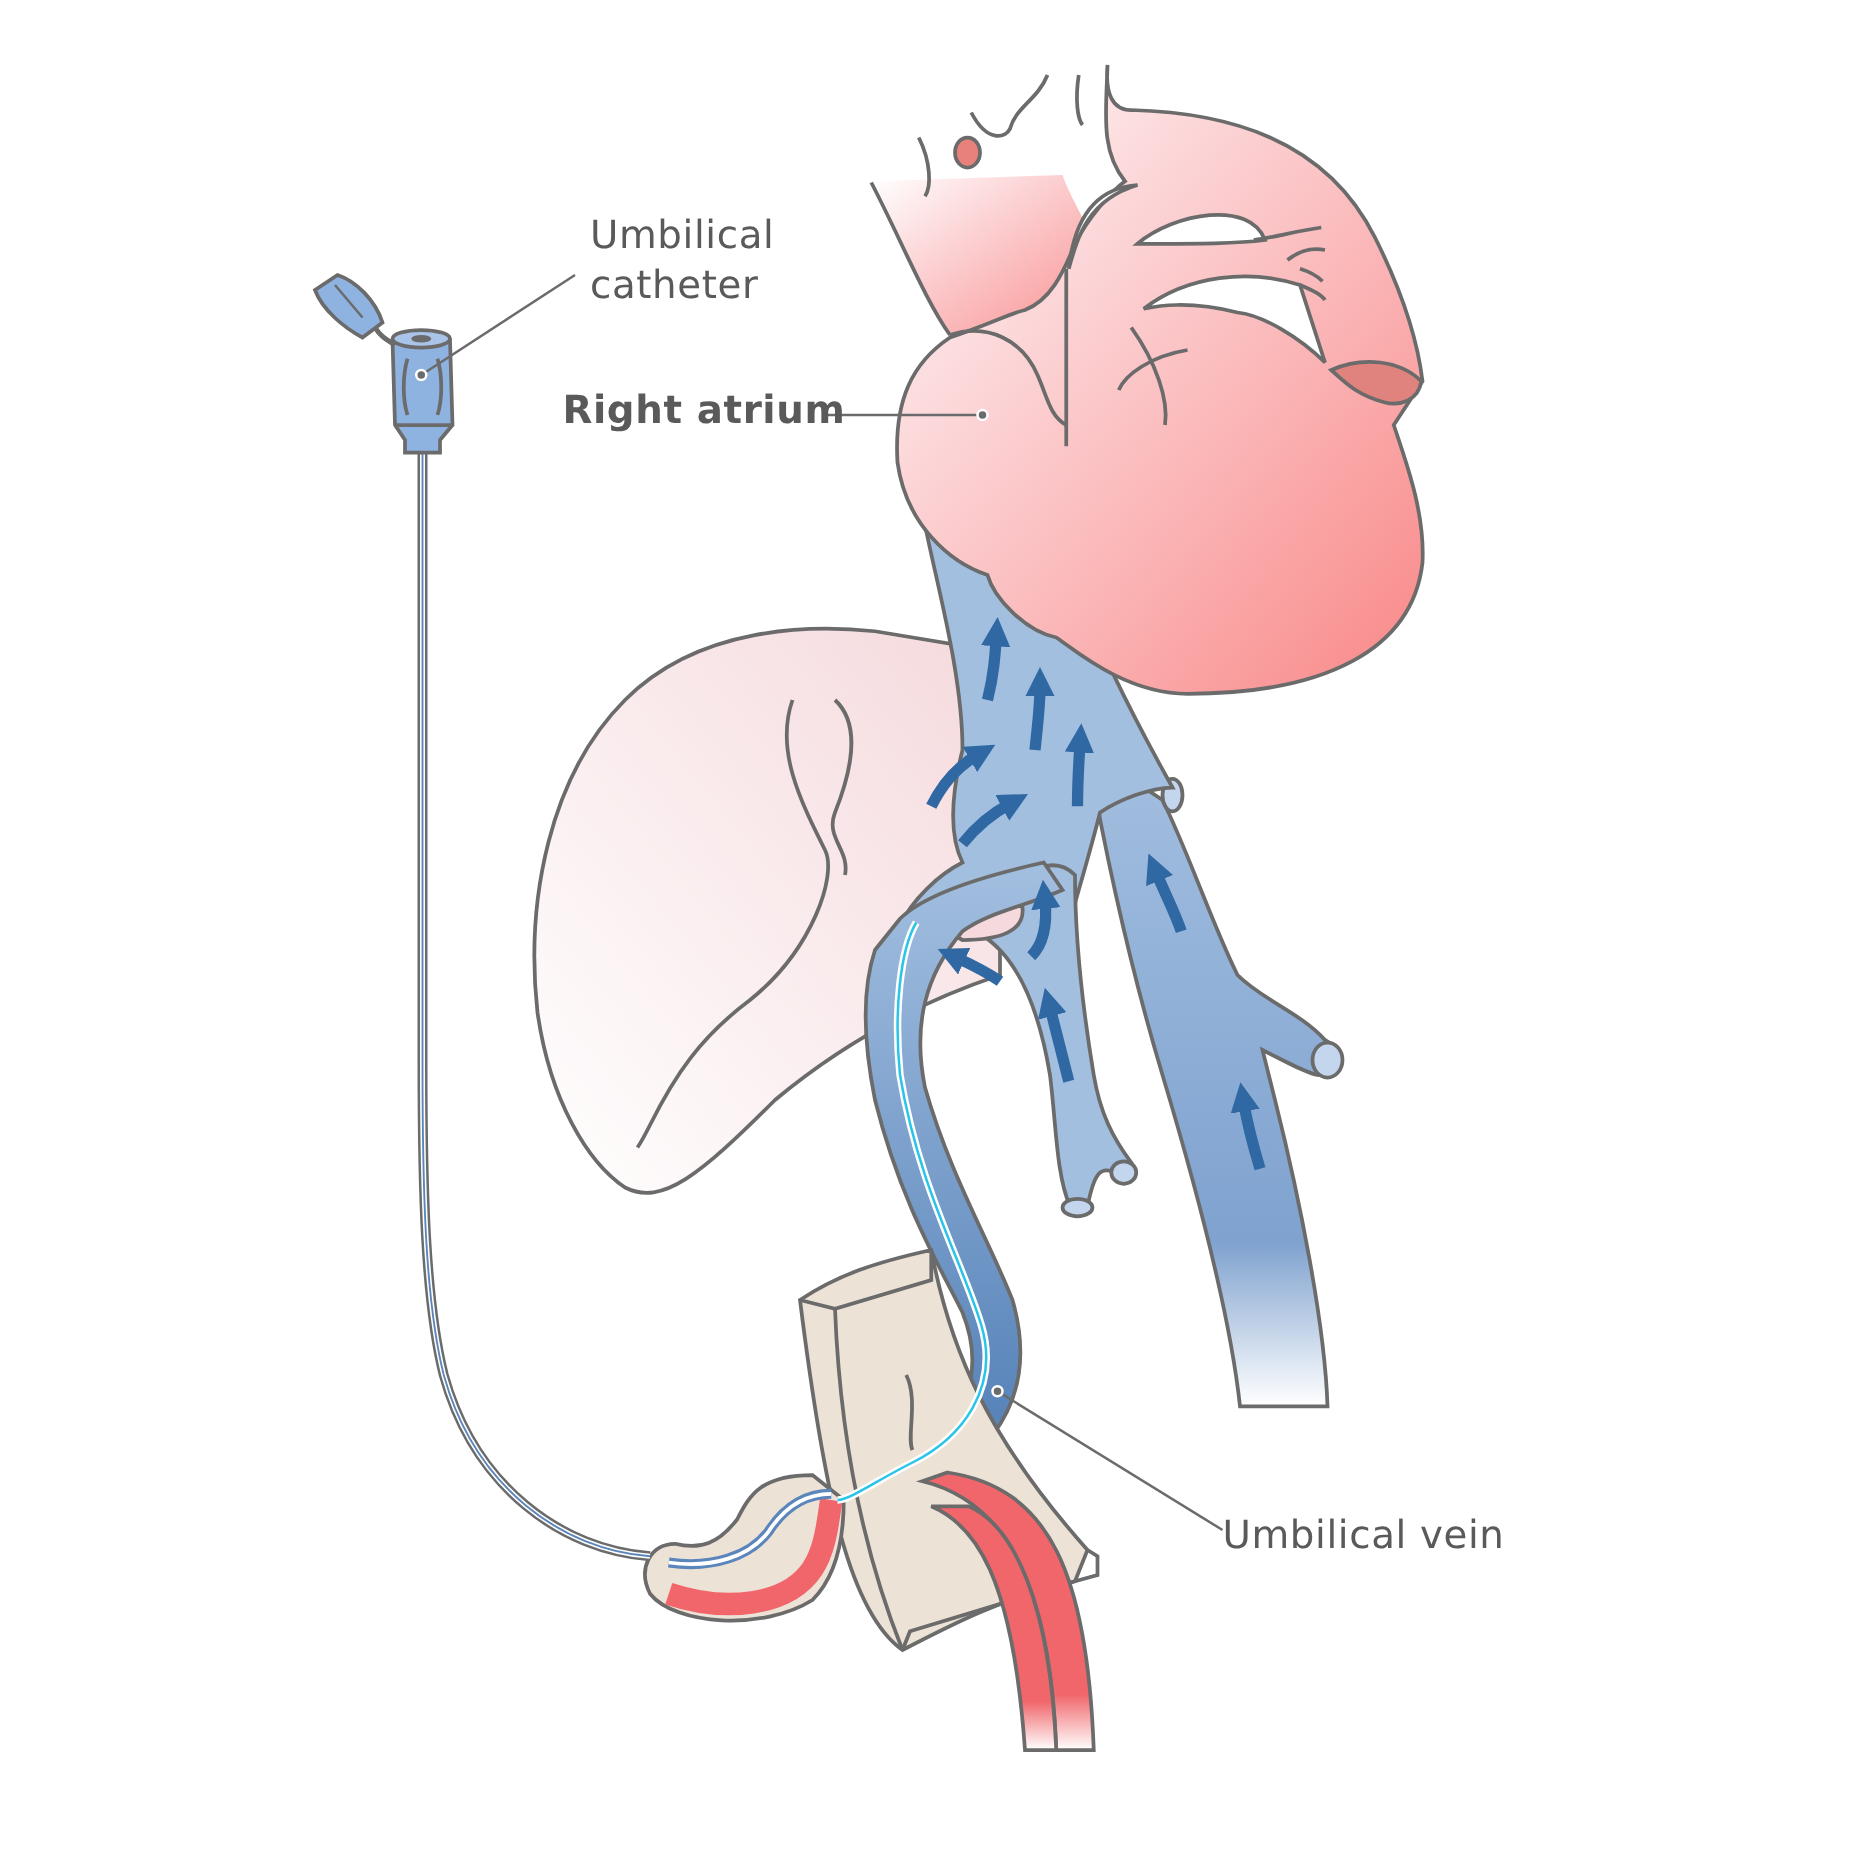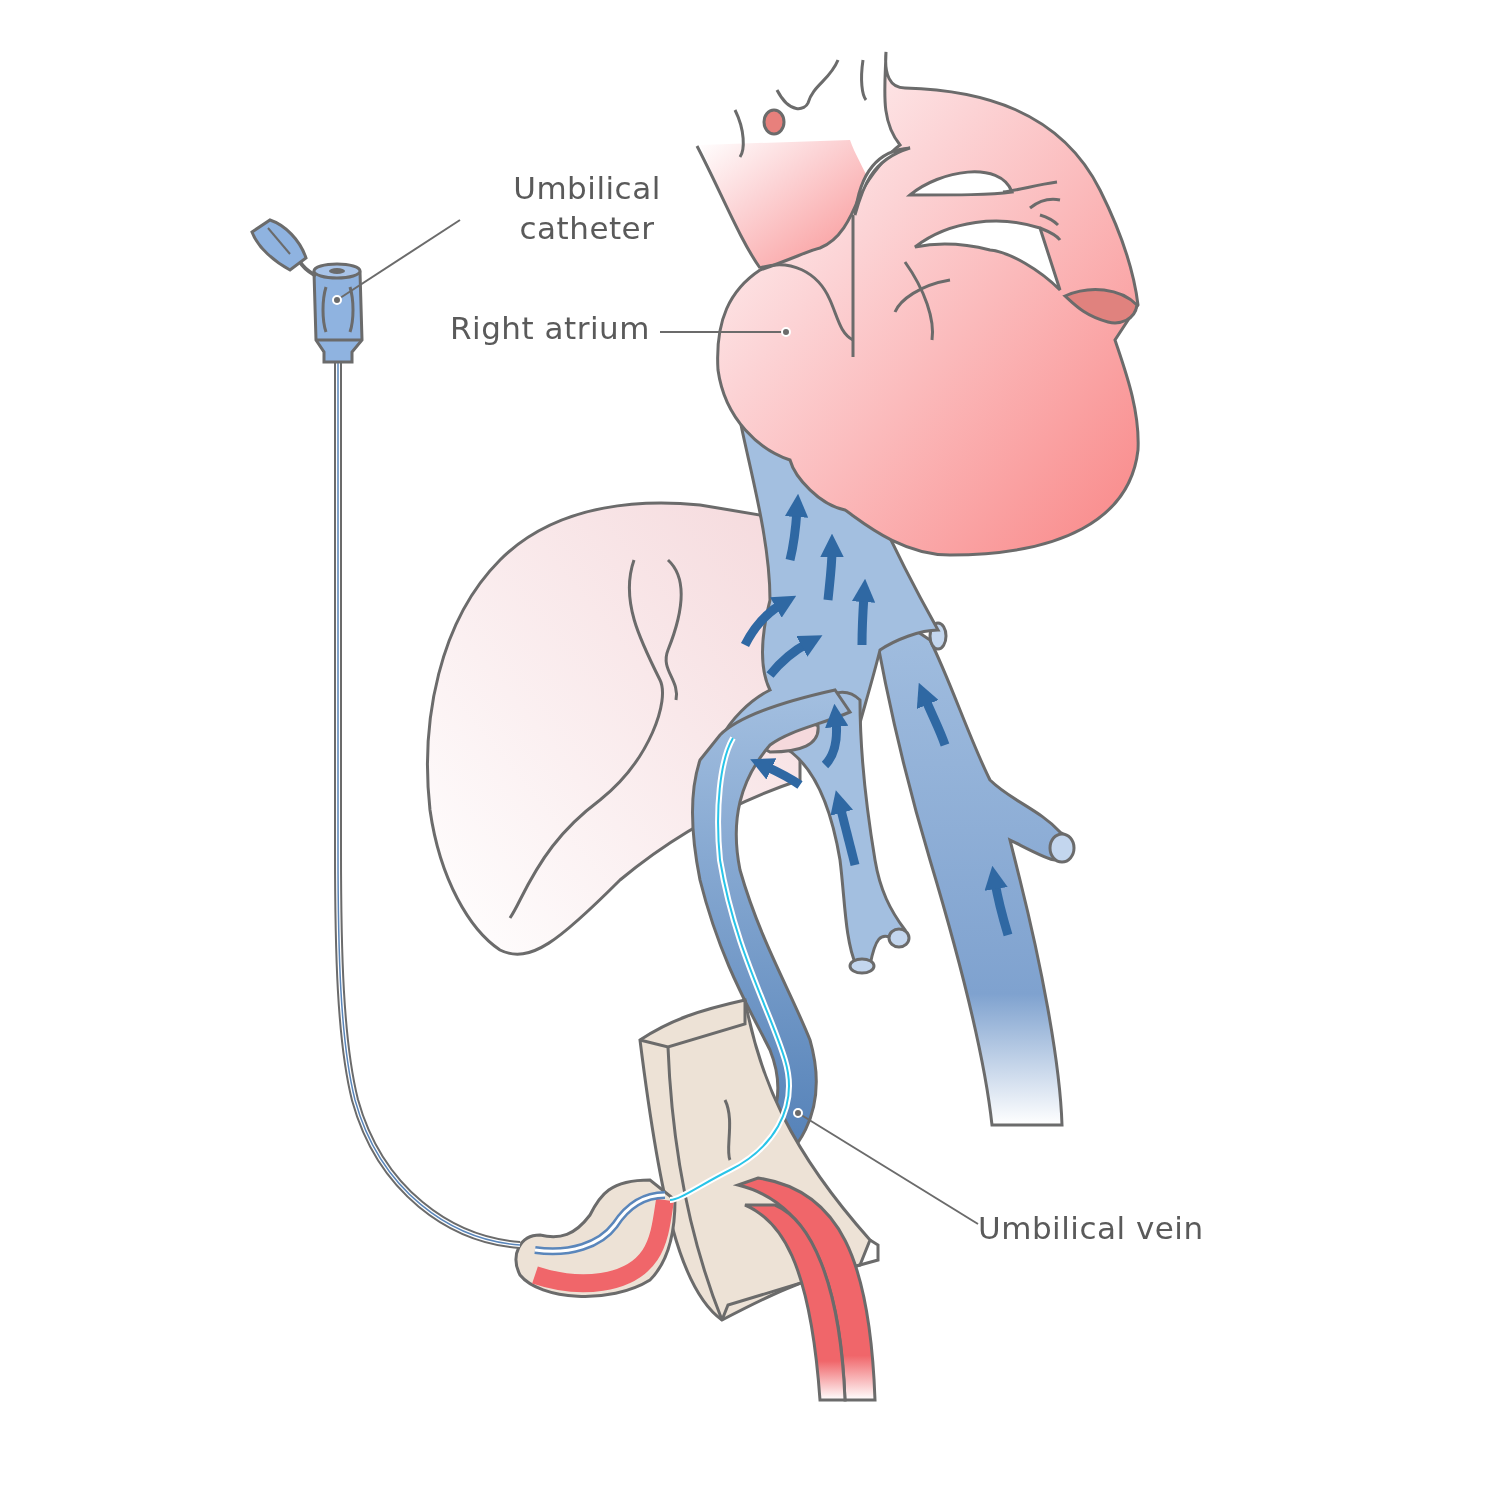--- a/index.html
+++ b/index.html
@@ -6,23 +6,23 @@
   body { width: 1500px; height: 1500px; position: relative; overflow: hidden; }
   #canvas { position: absolute; left: 0; top: 0; width: 1500px; height: 1500px; }
   .label {
     position: absolute;
     font-family: "DejaVu Sans", sans-serif;
     color: #5a5a5a;
     font-size: 31px;
     line-height: 1.3;
     letter-spacing: 0.5px;
   }
-  .label-catheter { left: 487px; top: 168px; width: 200px; text-align: center; }
+  .label-catheter { left: 472px; top: 168px; width: 200px; text-align: left; }
   .label-catheter span { display: block; }
-  .label-atrium { left: 450px; top: 308px; }
+  .label-atrium { left: 450px; top: 308px; font-weight: bold; }
   .label-vein { left: 978px; top: 1208px; }
 </style>
 </head>
 <body>
 
 <svg id="canvas" viewBox="0 0 1500 1500" xmlns="http://www.w3.org/2000/svg">
   <defs>
     <linearGradient id="heartGrad" x1="0" y1="0" x2="1" y2="1">
       <stop offset="0" stop-color="#ffffff"></stop>
       <stop offset="0.35" stop-color="#fcd4d6"></stop>

